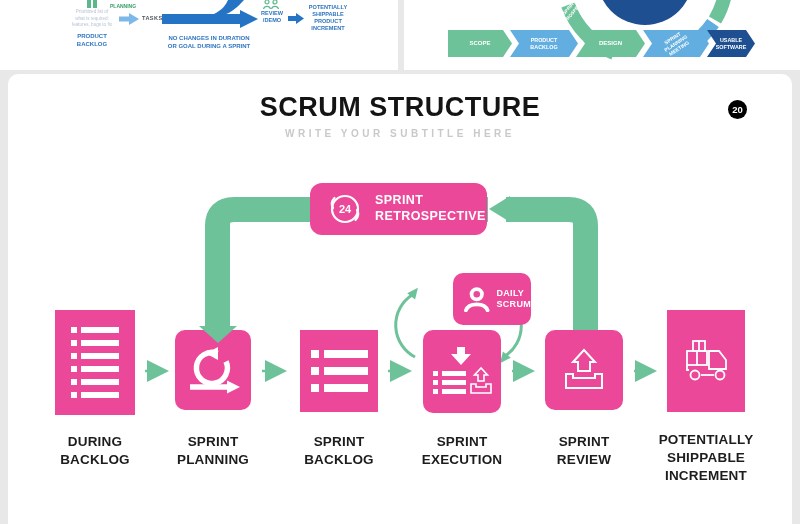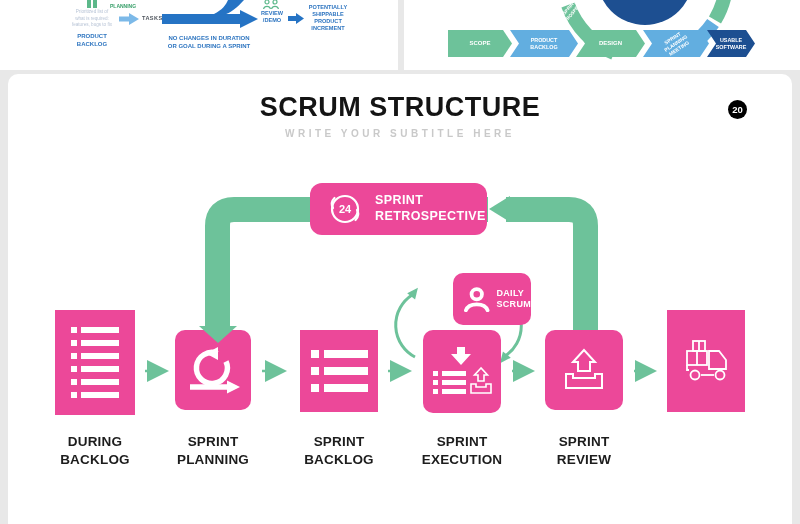--- a/index.html
+++ b/index.html
@@ -278,14 +278,17 @@
     <div class="step-label pre" style="left:27px;top:359px;">DURING
 BACKLOG</div>
     <div class="step-label pre" style="left:145px;top:359px;">SPRINT
 PLANNING</div>
     <div class="step-label pre" style="left:271px;top:359px;">SPRINT
 BACKLOG</div>
     <div class="step-label pre" style="left:394px;top:359px;">SPRINT
 EXECUTION</div>
     <div class="step-label pre" style="left:516px;top:359px;">SPRINT
 REVIEW</div>
+    <div class="step-label pre" style="left:638px;top:357px;">POTENTIALLY
+SHIPPABLE
+INCREMENT</div>
   </div>
 </div>
 
 </body></html>

